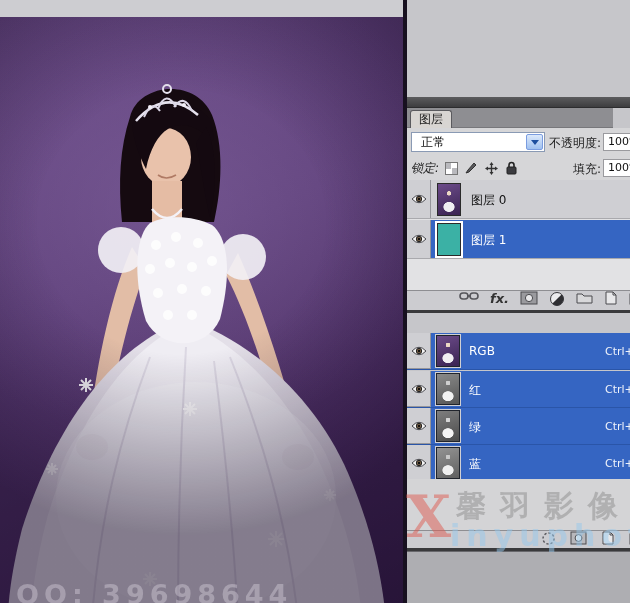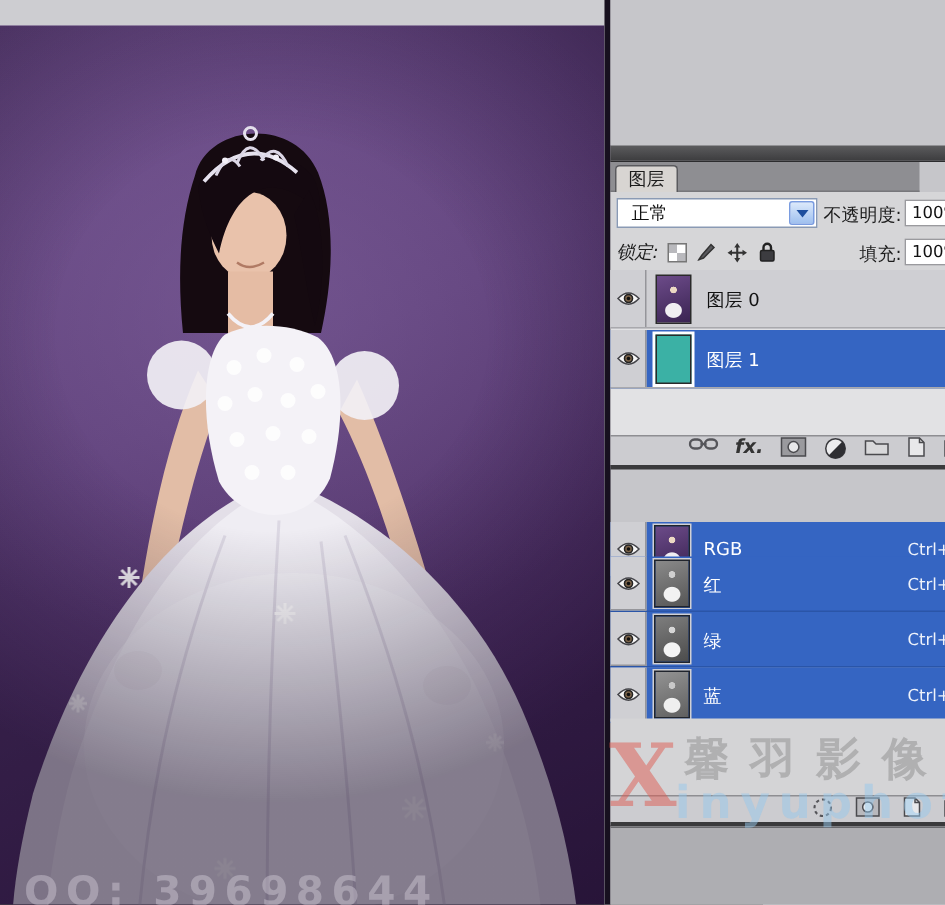--- a/index.html
+++ b/index.html
@@ -288,21 +288,21 @@
           <path d="M9 1 V4 H12" fill="none" stroke="#4a4a4e"></path>
         </svg>
         <svg class="glyph ico" width="10" height="14" viewBox="0 0 10 14">
           <rect x="1" y="3" width="12" height="10" fill="#d0d0d4" stroke="#4a4a4e"></rect>
         </svg>
       </div>
 
       <div class="sep-dark" style="top:310px;"></div>
 
 
-      <div class="chan-row" style="top:348px;">
+      <div class="chan-row" style="top:333px;">
         <div class="eye-cell">
           <svg class="eye" width="16" height="10" viewBox="0 0 16 10">
             <path d="M1 5 Q8 -2.5 15 5 Q8 12.5 1 5 Z" fill="#f6f6f6" stroke="#45454a"></path>
             <circle cx="8" cy="5" r="2.7" fill="#7a6248" stroke="#222"></circle>
               <circle cx="8" cy="5" r="1.2" fill="#101010"></circle>
           </svg>
         </div>
         <div class="chan-thumb rgb"></div>
         <div class="chan-name">RGB</div>
         <div class="chan-shortcut">Ctrl+2</div>

